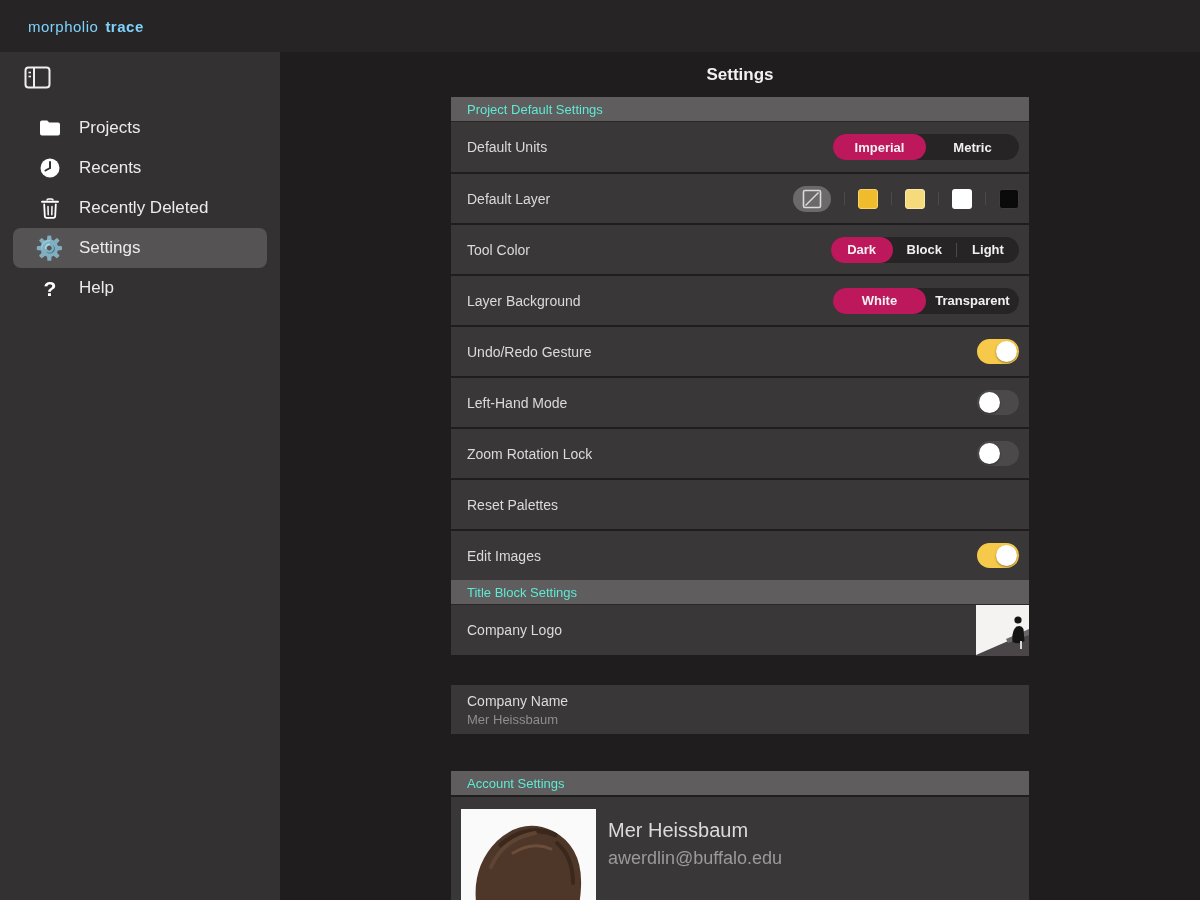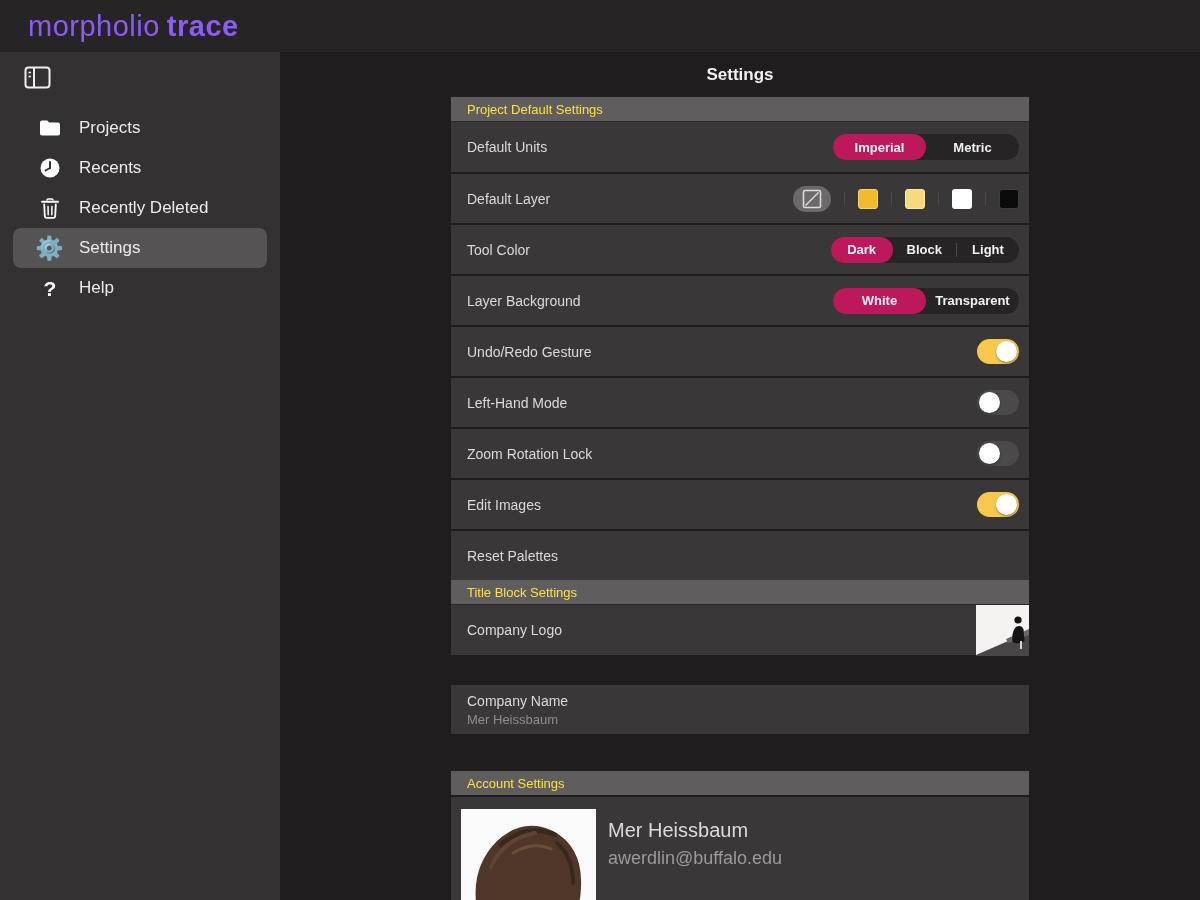--- a/index.html
+++ b/index.html
@@ -10,21 +10,21 @@
     color: #d9d8d8;
     position: relative;
   }
 
   
   .app-header {
     position: absolute; top: 0; left: 0; width: 1200px; height: 52px;
     background: #272425; display: flex; align-items: center; padding-left: 28px;
     z-index: 5;
   }
-  .brand { font-size: 29px; color: #8b5cf6; letter-spacing: 0.5px; }
+  .brand { font-size: 15px; color: #7dd3fc; letter-spacing: 0.5px; }
   .brand .light { font-weight: 300; }
   .brand .bold { font-weight: 700; margin-left: 7px; }
 
   
   .sidebar {
     position: absolute; top: 52px; left: 0; width: 280px; height: 848px;
     background: #343132;
   }
   .panel-toggle {
     margin: 12px 0 18px 22px; width: 30px; height: 26px;
@@ -49,21 +49,21 @@
   }
   .page-title {
     text-align: center; margin-top: 13px; font-size: 17px; font-weight: 700; color: #f2f1f1;
   }
   .panel {
     width: 578px; margin: 0 auto;
   }
   .panel.first { margin-top: 12px; }
   .section-header {
     height: 24px; background: #5f5d5d; display: flex; align-items: center;
-    padding-left: 16px; font-size: 13px; color: #fde047;
+    padding-left: 16px; font-size: 13px; color: #5eead4;
   }
   .row {
     height: 51px; background: #3a3738; display: flex; align-items: center;
     justify-content: space-between; padding: 0 10px 0 16px;
     border-top: 2px solid #201d1e;
   }
   .row.no-gap { border-top: 1px solid #2a2728; }
   .row-label { font-size: 14px; color: #dbdada; }
 
   
@@ -268,28 +268,28 @@
     </div>
 
     <div class="row">
       <span class="row-label">Zoom Rotation Lock</span>
       <span class="toggle">
           <span class="knob"></span>
         </span>
     </div>
 
     <div class="row">
+      <span class="row-label">Reset Palettes</span>
+    </div>
+
+    <div class="row">
       <span class="row-label">Edit Images</span>
       <span class="toggle on">
           <span class="knob"></span>
         </span>
-    </div>
-
-    <div class="row">
-      <span class="row-label">Reset Palettes</span>
     </div>
 
     <div class="section-header">Title Block Settings</div>
 
     <div class="row no-gap">
       <span class="row-label">Company Logo</span>
       <span class="logo-thumb">
         <svg width="53" height="51" viewBox="0 0 53 51">
           <rect x="0" y="0" width="53" height="51" fill="#f4f3f2"></rect>
           <polygon points="0,50 53,27 53,51 0,51" fill="#4a4647"></polygon>

